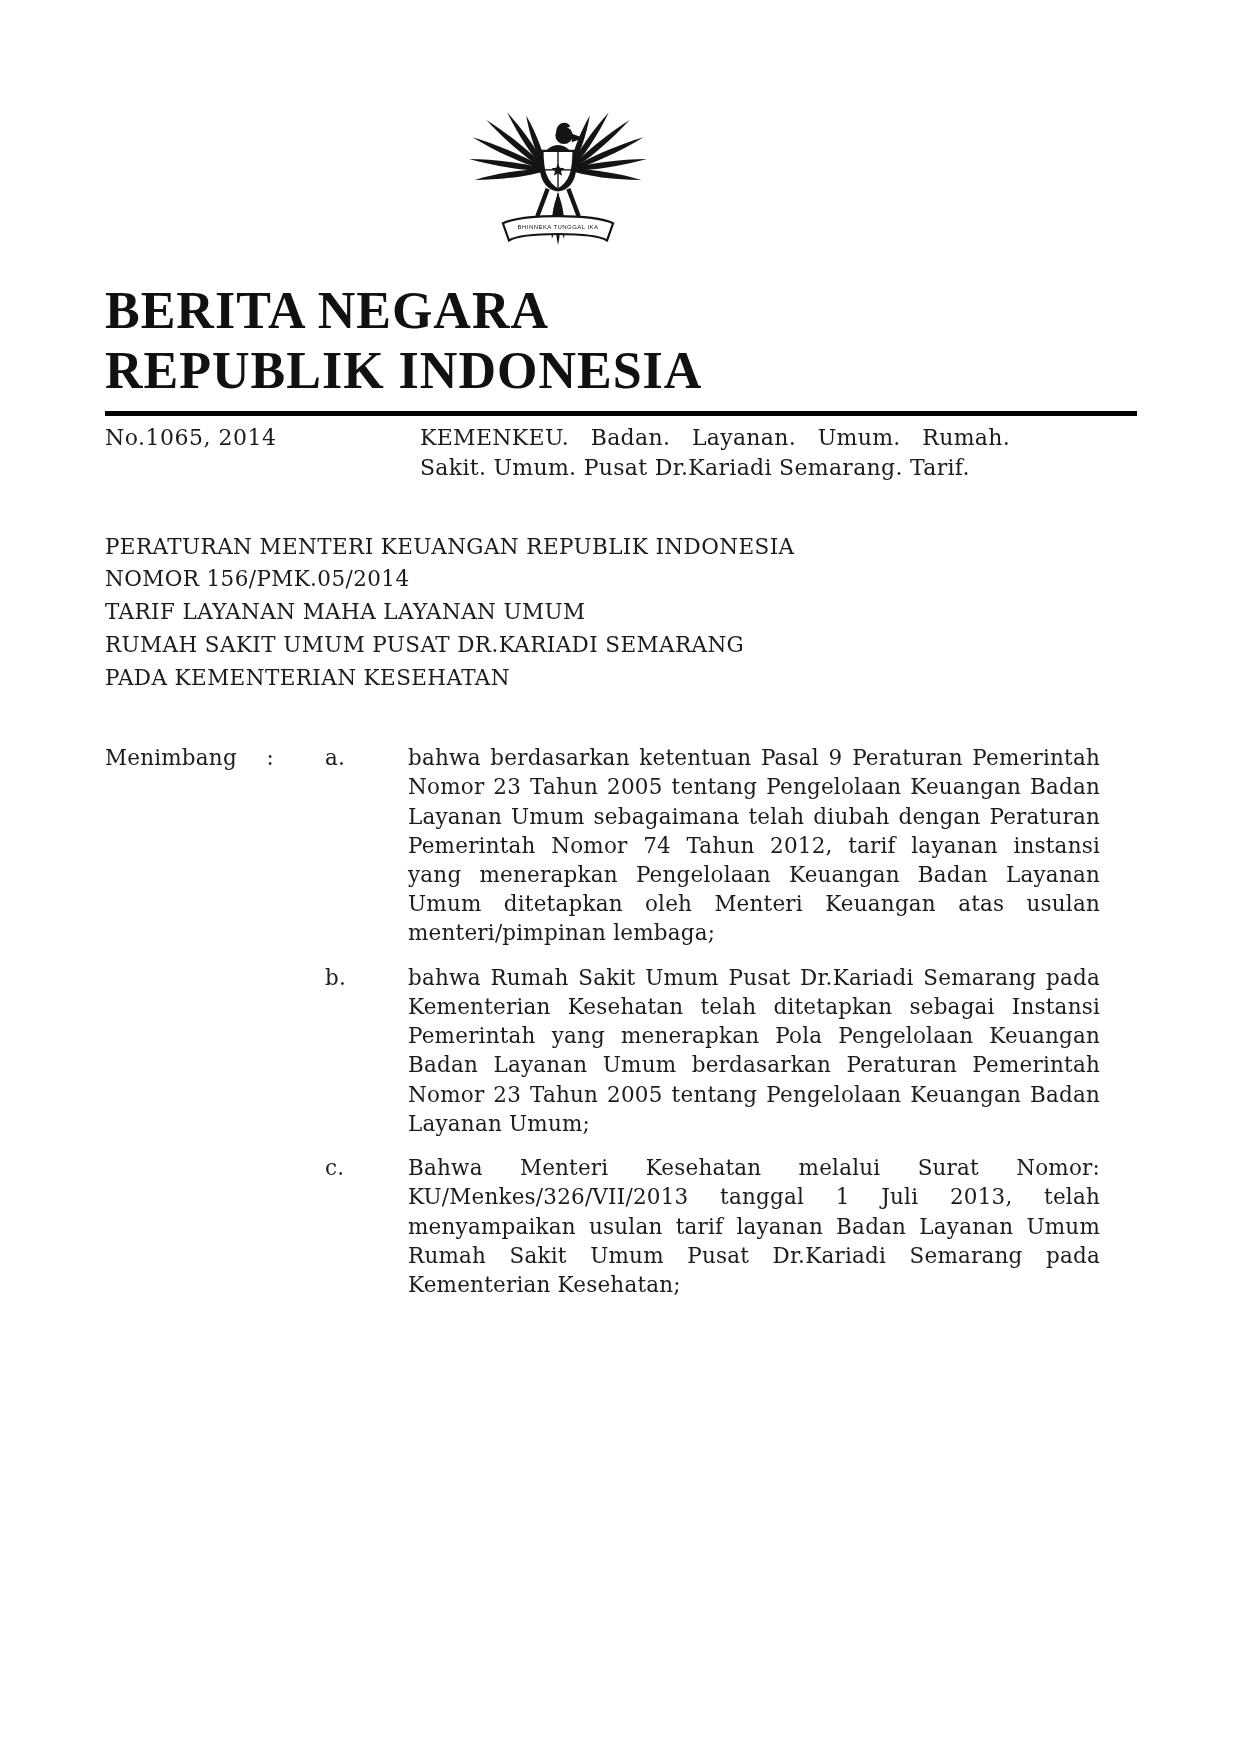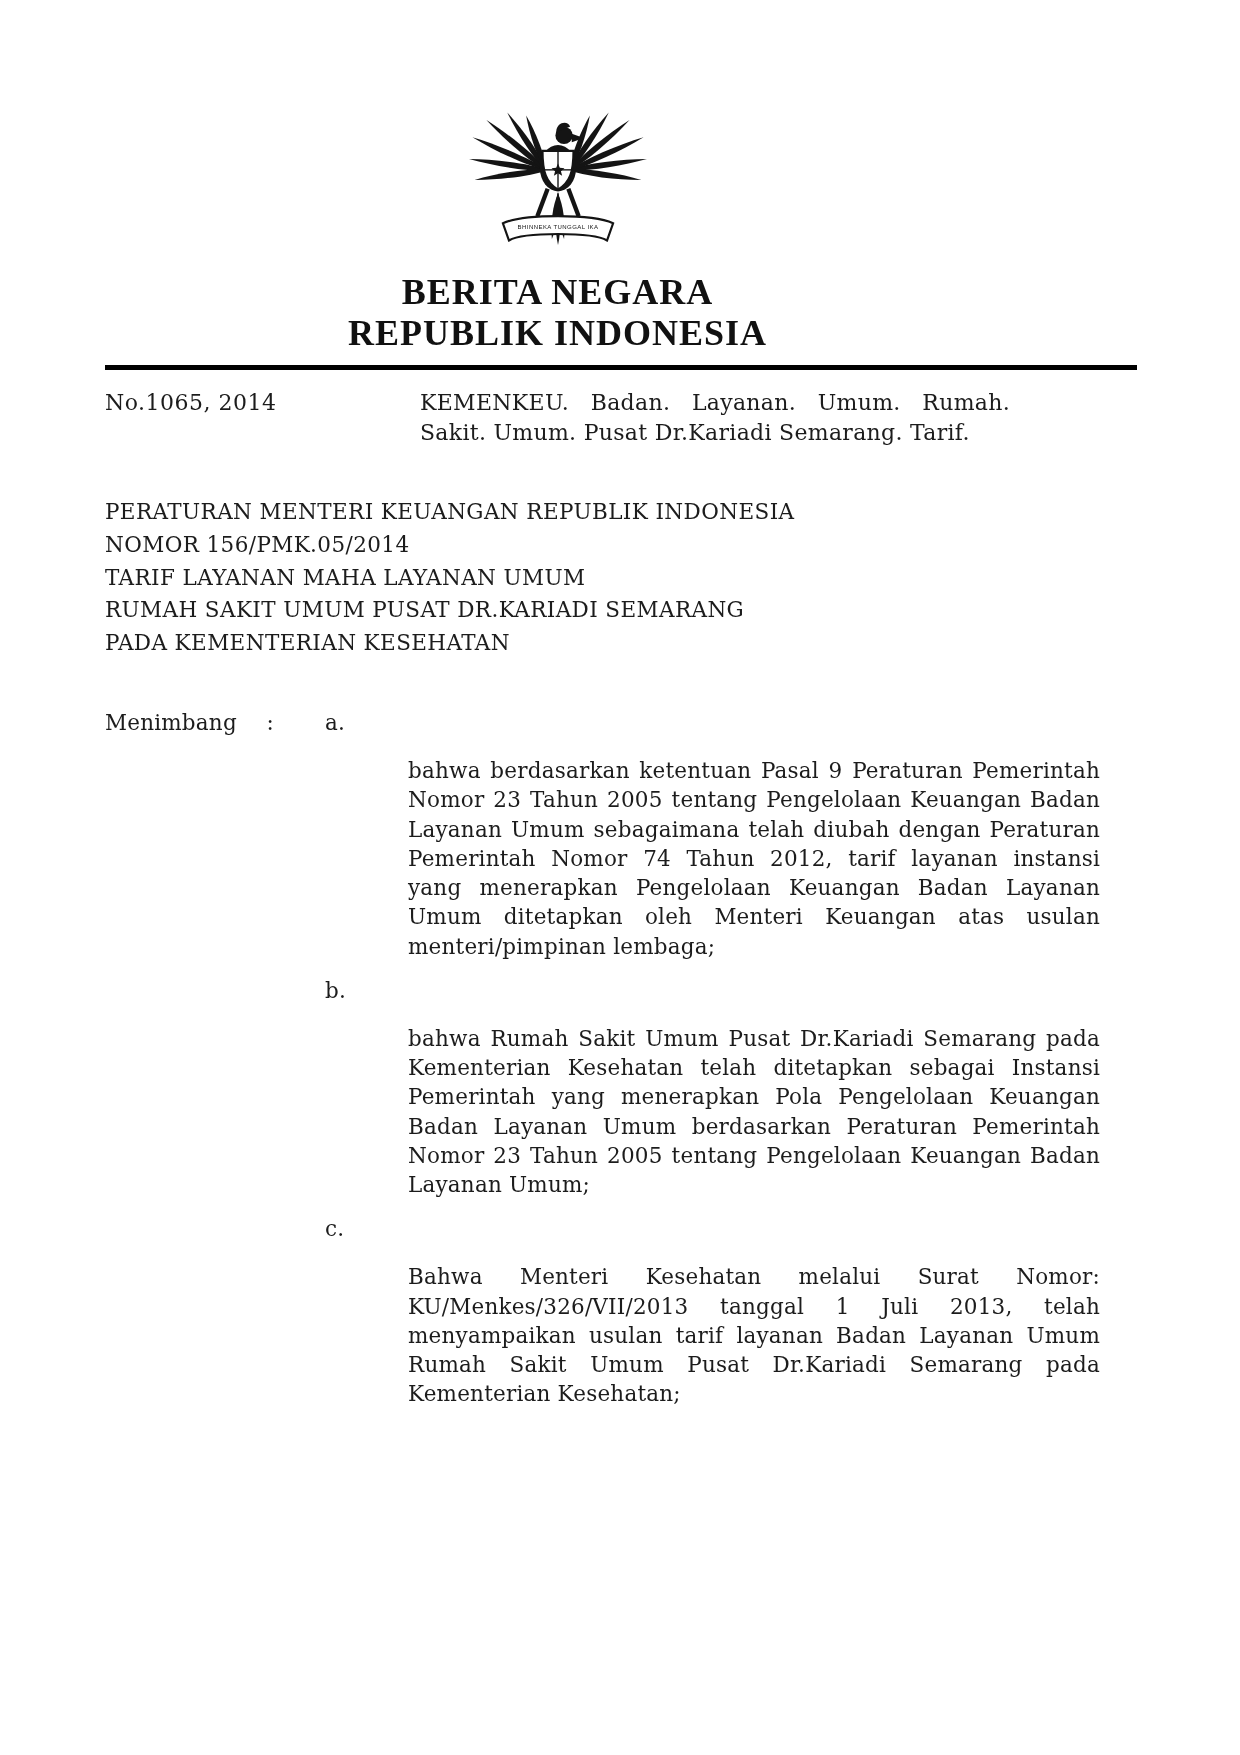--- a/index.html
+++ b/index.html
@@ -11,37 +11,37 @@
     font-family:"DejaVu Serif", serif;
     box-sizing:border-box;
     padding-top:70px;
     overflow:hidden;
   }
   .content { width:905px; margin-left:105px; }
 
   .emblem-wrap { width:190px; margin:0 auto; text-align:center; }
 
   .masthead {
-    text-align:center;
+    text-align:left;
     font-family:"Liberation Serif", serif;
     font-weight:bold;
-    font-size:36px;
+    font-size:52px;
     line-height:1.15;
     letter-spacing:1px;
-    margin-top:0;
+    margin-top:9px;
     color:#111;
   }
   .masthead-rule {
     width:1032px;
     height:5px;
     background:#000;
     margin-top:10px;
   }
 
-  .meta-row { position:relative; margin-top:18px; min-height:66px; font-size:22px; }
+  .meta-row { position:relative; margin-top:7px; min-height:66px; font-size:22px; }
   .meta-number { position:absolute; left:0; top:2px; letter-spacing:0.5px; white-space:nowrap; }
   .meta-subject {
     margin-left:315px; width:590px;
     text-align:justify;
     line-height:1.38;
     letter-spacing:0.3px;
   }
 
   .title-block {
     margin-top:42px;
@@ -56,21 +56,21 @@
   .considering { margin-top:48px; font-size:21.5px; }
   .consider-item {
     display:grid;
     grid-template-columns:175px 38px 692px;
     line-height:1.36;
     margin-bottom:15px;
     letter-spacing:0.2px;
     gap:45px;
   }
   .consider-label { display:flex; justify-content:space-between; padding-right:6px; }
-  .consider-text { text-align:justify;margin-top:48px; }
+  .consider-text { text-align:justify; }
 </style>
 </head>
 <body>
 
 <div class="page">
   <div class="content">
 
     <div class="emblem-wrap">
       <svg viewBox="0 0 220 230" width="190" height="198" aria-hidden="true">
         <defs>

